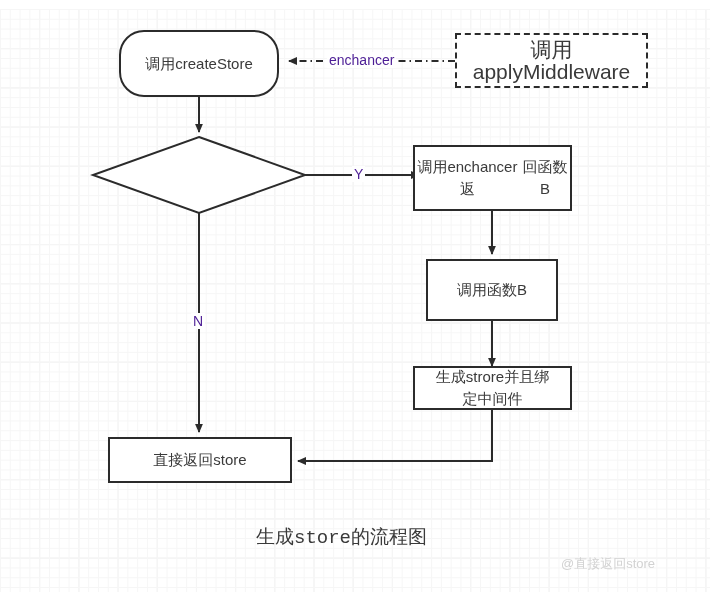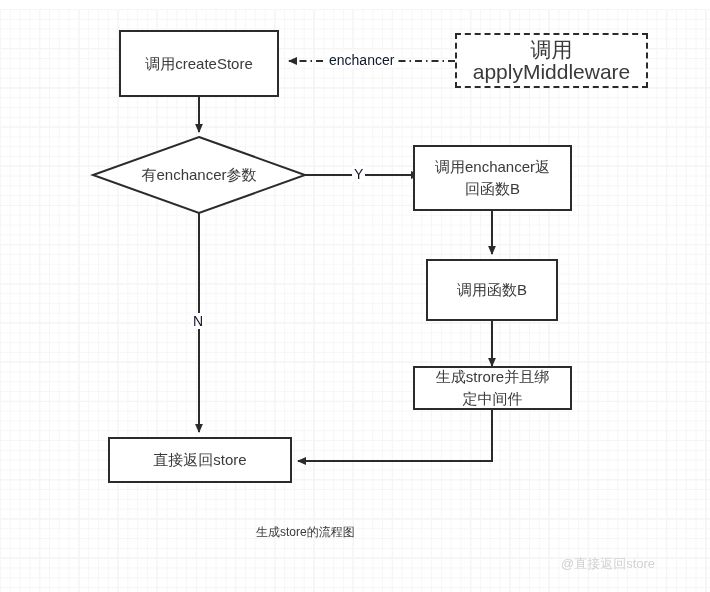--- a/index.html
+++ b/index.html
@@ -81,32 +81,33 @@
   .diamond-label {
     position: relative;
     z-index: 5;
     font-size: 15px;
     color: #3a3a3a;
     white-space: nowrap;
   }
   .edge-label {
     position: absolute;
     font-size: 14px;
-    color: #0f172a;
+    color: #4c1d95;
     background: #ffffff;
     padding: 0 2px;
     z-index: 6;
     white-space: nowrap;
   }
   .caption {
     position: absolute;
-    font-size: 12px;
+    font-size: 19px;
     color: #3a3a3a;
     z-index: 6;
     white-space: nowrap;
+    font-family: Liberation Mono, monospace;
   }
   .watermark {
     position: absolute;
     font-size: 13px;
     color: #d2d2d2;
     z-index: 6;
     white-space: nowrap;
   }
 </style>
 </head>
@@ -149,33 +150,30 @@
 
     <g>
       <polyline points="492,410 492,461 298,461" fill="none" stroke="#2b2b2b" stroke-width="2" marker-end="url(#arrowhead)"></polyline>
     </g>
 
     <g>
       <polygon points="199,137 305,175 199,213 93,175" fill="#ffffff" stroke="#2b2b2b" stroke-width="2"></polygon>
     </g>
   </svg>
 
-  <div class="node box" style="left:119px; top:30px; width:160px; height:67px;">
+  <div class="node box" style="left:119px; top:30px; width:160px; height:67px;border-radius:25px;">
     <span>调用createStore</span>
   </div>
 
   <div class="node box-dashed" style="left:455px; top:33px; width:193px; height:55px;">
     <span>调用applyMiddleware</span>
   </div>
 
-  <div class="diamond-wrap" style="left:93px; top:137px; width:212px; height:76px;">
-    <span class="diamond-label">有enchancer参数</span>
-  </div>
 
-  <div class="node box" style="left:413px; top:145px; width:159px; height:66px; flex-direction:column;">
+  <div class="node box" style="left:413px; top:145px; width:159px; height:66px; flex-direction:row;">
     <span>调用enchancer返</span>
     <span>回函数B</span>
   </div>
 
   <div class="node box" style="left:426px; top:259px; width:132px; height:62px;">
     <span>调用函数B</span>
   </div>
 
   <div class="node box" style="left:413px; top:366px; width:159px; height:44px; flex-direction:column;">
     <span>生成strore并且绑</span>

